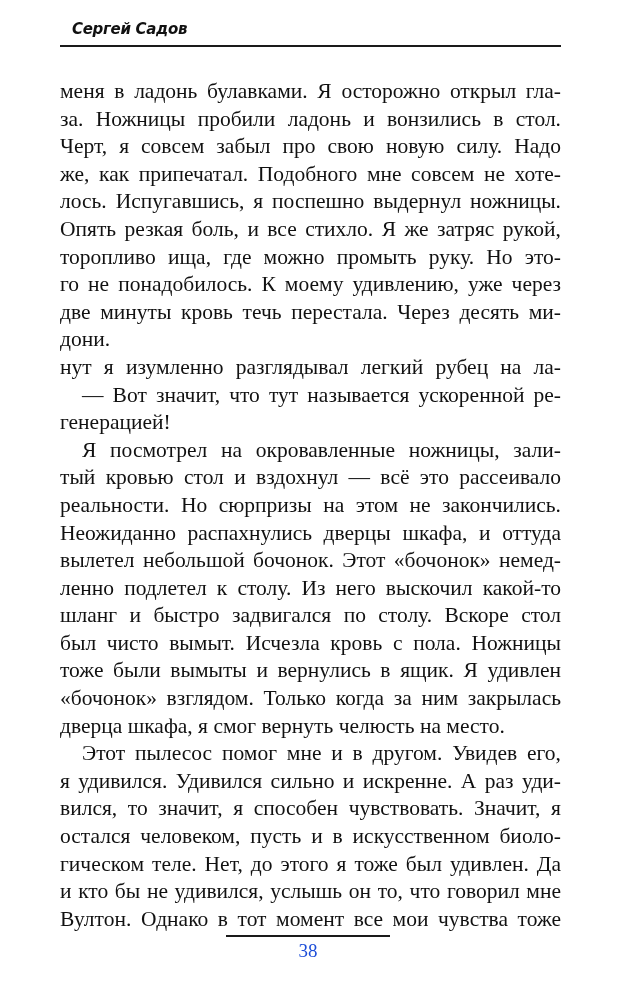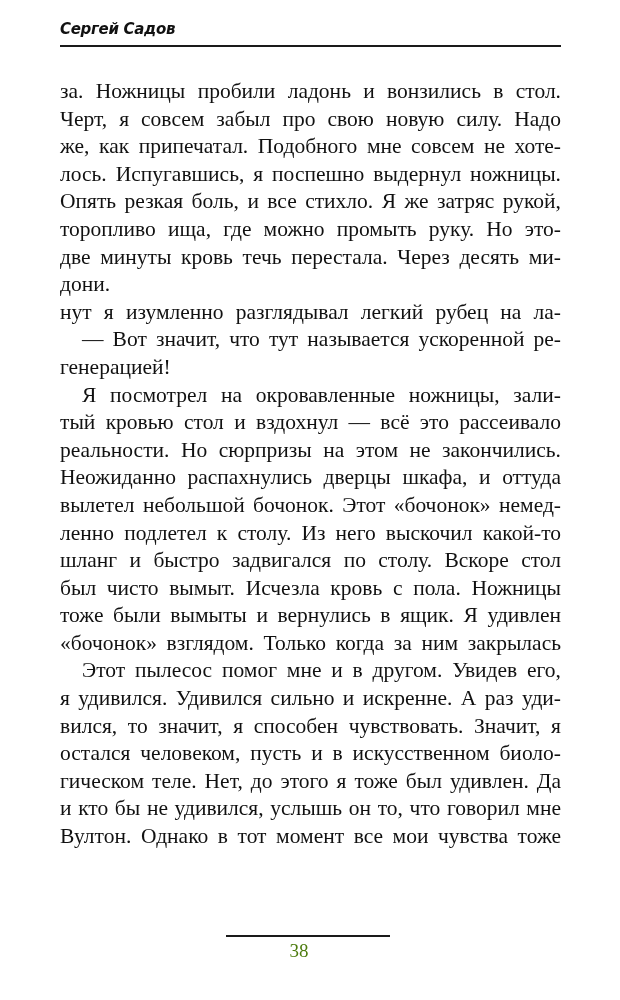--- a/index.html
+++ b/index.html
@@ -16,21 +16,21 @@
   }
   .running-head {
     position: absolute;
     left: 60px;
     top: 18px;
     width: 501px;
     height: 30px;
   }
   .running-head .author {
     position: absolute;
-    left: 0;
+    left: 12px;
     top: 2px;
     font-family: "DejaVu Sans", sans-serif;
     font-weight: bold;
     font-style: italic;
     font-size: 15px;
     letter-spacing: -0.3px;
     color: #111;
   }
   .running-head .rule {
     position: absolute;
@@ -67,59 +67,62 @@
   .footer-rule {
     position: absolute;
     left: 226px;
     top: 935px;
     width: 164px;
     height: 2px;
     background: #1a1a1a;
   }
   .page-number {
     position: absolute;
-    left: 217px;
+    left: 226px;
     top: 940px;
     width: 164px;
     text-align: center;
     font-family: "Liberation Serif", serif;
     font-size: 19px;
-    color: #4d7c0f;
+    color: #1d4ed8;
   }
 </style>
 </head>
 <body>
 
 <div class="running-head">
   <span class="author">Сергей Садов</span>
   <div class="rule"></div>
 </div>
 
 <div class="text-block" id="text-block">
+    <span class="line">меня в ладонь булавками. Я осторожно открыл гла-</span>
     <span class="line">за. Ножницы пробили ладонь и вонзились в стол.</span>
     <span class="line">Черт, я совсем забыл про свою новую силу. Надо</span>
     <span class="line">же, как припечатал. Подобного мне совсем не хоте-</span>
     <span class="line">лось. Испугавшись, я поспешно выдернул ножницы.</span>
     <span class="line">Опять резкая боль, и все стихло. Я же затряс рукой,</span>
     <span class="line">торопливо ища, где можно промыть руку. Но это-</span>
+    <span class="line">го не понадобилось. К моему удивлению, уже через</span>
     <span class="line">две минуты кровь течь перестала. Через десять ми-</span>
     <span class="line last">дони.</span>
     <span class="line">нут я изумленно разглядывал легкий рубец на ла-</span>
     <span class="line indent">— Вот значит, что тут называется ускоренной ре-</span>
     <span class="line last">генерацией!</span>
     <span class="line indent">Я посмотрел на окровавленные ножницы, зали-</span>
     <span class="line">тый кровью стол и вздохнул — всё это рассеивало</span>
     <span class="line">реальности. Но сюрпризы на этом не закончились.</span>
     <span class="line">Неожиданно распахнулись дверцы шкафа, и оттуда</span>
     <span class="line">вылетел небольшой бочонок. Этот «бочонок» немед-</span>
     <span class="line">ленно подлетел к столу. Из него выскочил какой-то</span>
     <span class="line">шланг и быстро задвигался по столу. Вскоре стол</span>
     <span class="line">был чисто вымыт. Исчезла кровь с пола. Ножницы</span>
     <span class="line">тоже были вымыты и вернулись в ящик. Я удивлен</span>
     <span class="line">«бочонок» взглядом. Только когда за ним закрылась</span>
+    <span class="line last">дверца шкафа, я смог вернуть челюсть на место.</span>
     <span class="line indent">Этот пылесос помог мне и в другом. Увидев его,</span>
     <span class="line">я удивился. Удивился сильно и искренне. А раз уди-</span>
     <span class="line">вился, то значит, я способен чувствовать. Значит, я</span>
     <span class="line">остался человеком, пусть и в искусственном биоло-</span>
     <span class="line">гическом теле. Нет, до этого я тоже был удивлен. Да</span>
     <span class="line">и кто бы не удивился, услышь он то, что говорил мне</span>
     <span class="line">Вултон. Однако в тот момент все мои чувства тоже</span>
   </div>
 
 <div class="footer-rule"></div>

